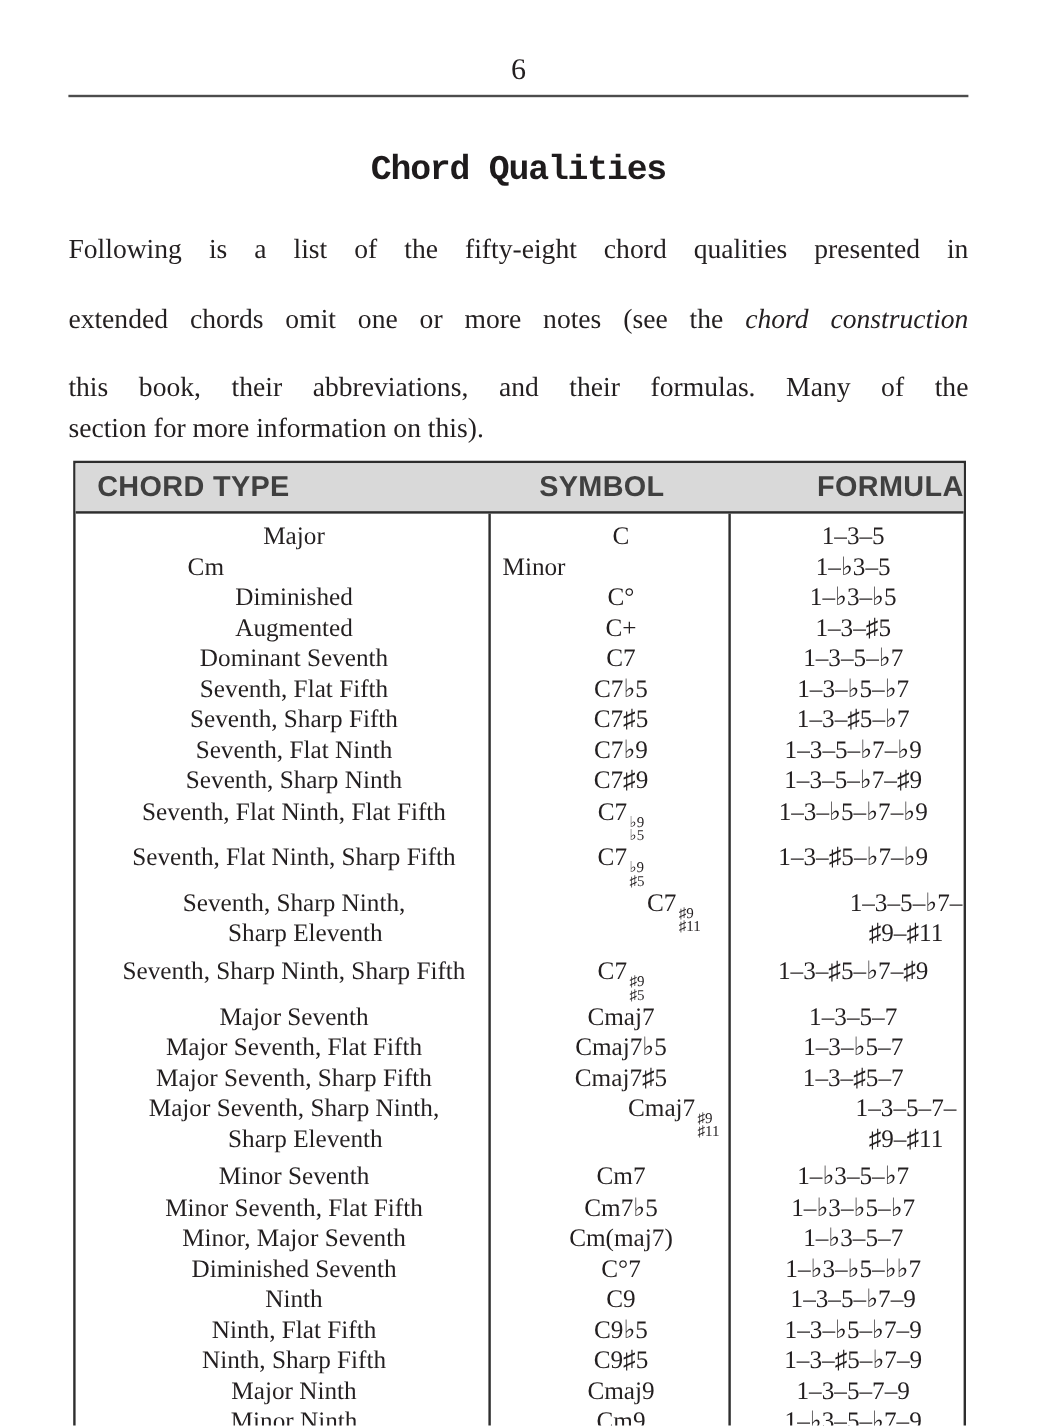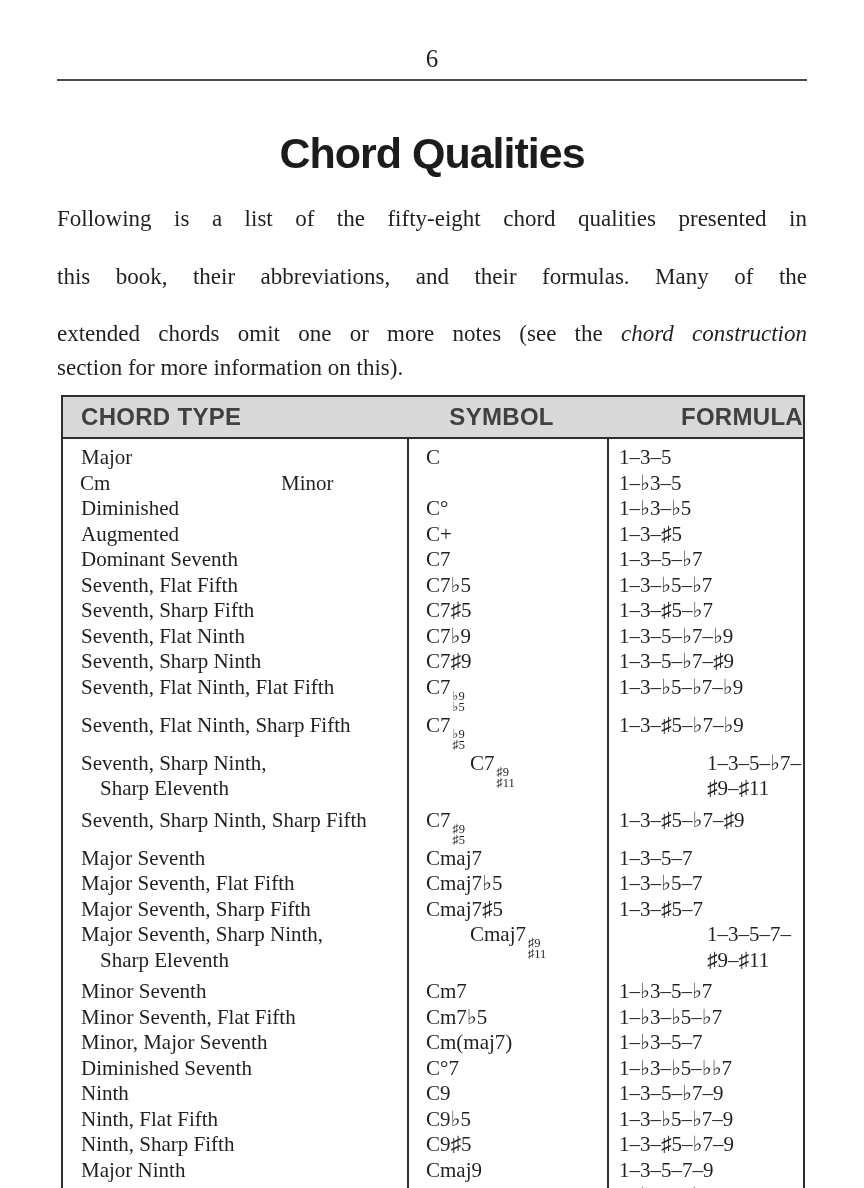--- a/index.html
+++ b/index.html
@@ -22,25 +22,25 @@
     line-height: 30px;
   }
   .header-rule {
     margin-top: 5px;
     height: 2px;
     background: #4c4c4c;
   }
 
   
   h1.page-title {
-    margin-top: 47px;
+    margin-top: 36px;
     text-align: center;
-    font-family: Liberation Sans, sans-serif;
+    font-family: Liberation Mono, monospace;
     font-weight: bold;
-    font-size: 43px;
+    font-size: 29px;
     line-height: 50px;
     letter-spacing: -1px;
     color: #1e1b1c;
   }
 
   
   .intro {
     margin-top: 13px;
     font-size: 23px;
     line-height: 33.5px;
@@ -81,21 +81,21 @@
   }
   .col-rule {
     position: absolute;
     top: 0; bottom: 0;
     width: 2px;
     background: var(--border, #2e2e2e);
   }
   .col-rule.rule-1 { left: 344px; }
   .col-rule.rule-2 { left: 544px; }
 
-  .trow { display: flex; align-items: flex-start; }
+  .trow { display: flex; align-items: flex-start; text-align: center; }
   .trow.gap-after { margin-bottom: 6px; gap: 44px; }
   .cell { line-height: 25.5px; min-height: 25.5px; }
   .c-type    { width: 346px; padding-left: 18px; }
   .c-symbol  { width: 200px; padding-left: 17px; }
   .c-formula { flex: 1;      padding-left: 10px; }
   .c-type .indent2 { padding-left: 19px; }
 
   .sym-stack {
     display: inline-flex;
     flex-direction: column;
@@ -112,22 +112,22 @@
 <div class="content">
 
   <div class="page-number">6</div>
 
   <div class="header-rule"></div>
 
   <h1 class="page-title">Chord Qualities</h1>
 
   <div class="intro">
     <div class="j-line">Following is a list of the fifty-eight chord qualities presented in</div>
+    <div class="j-line"><span>extended chords omit one or more notes (see the </span><span class="italic">chord construction</span></div>
     <div class="j-line">this book, their abbreviations, and their formulas. Many of the</div>
-    <div class="j-line"><span>extended chords omit one or more notes (see the </span><span class="italic">chord construction</span></div>
     <div class="last-line">section for more information on this).</div>
   </div>
 
   <div class="chord-table">
     <div class="thead">
       <div class="h-type">CHORD TYPE</div>
       <div class="h-symbol">SYMBOL</div>
       <div class="h-formula">FORMULA</div>
     </div>
     <div class="tbody">

